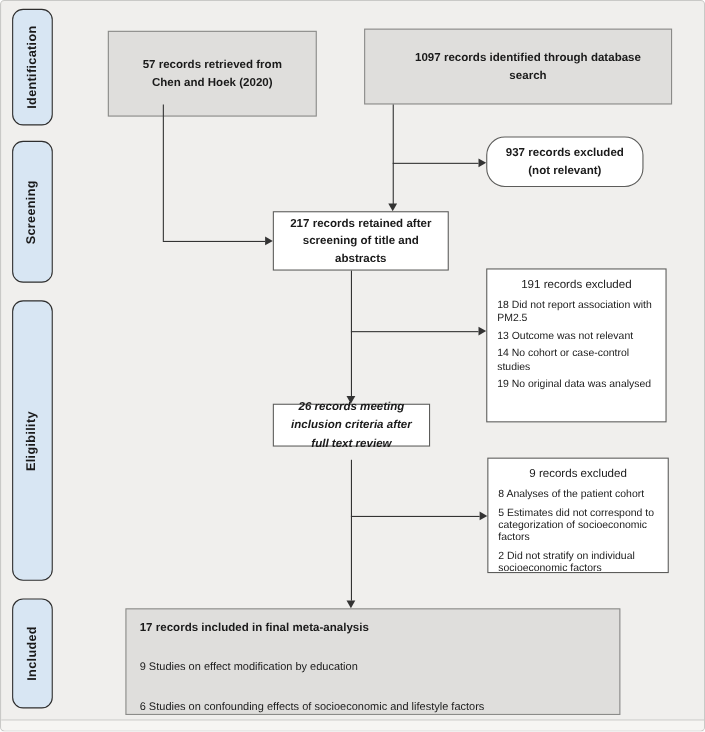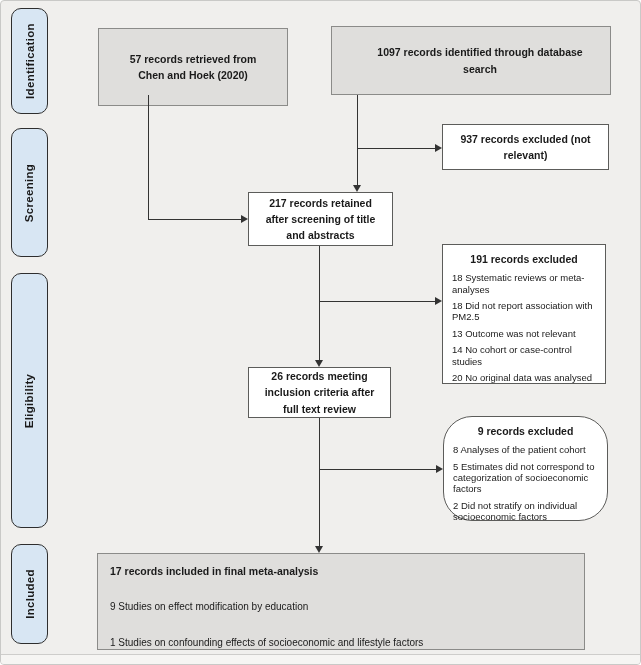--- a/index.html
+++ b/index.html
@@ -55,21 +55,21 @@
   .box.center {
     display: flex;
     align-items: center;
     justify-content: center;
     text-align: center;
     font-weight: bold;
     padding: 4px 14px;
   }
   .box.list { padding: 6px 9px; }
   .box.list .box-title {
-    font-weight: bold;
+    font-weight: normal;
     text-align: center;
     font-size: 10.5px;
     margin-bottom: 5px;
   }
   .box.list .item {
     font-size: 9.5px;
     line-height: 1.2;
     margin-bottom: 5px;
   }
   .box.final { padding: 9px 12px; }
@@ -117,45 +117,44 @@
   <div class="stage" style="left:10px; top:272px; height:255px;">
     <span>Eligibility</span>
   </div>
   <div class="stage" style="left:10px; top:543px; height:100px;">
     <span>Included</span>
   </div>
 
   <div class="box gray center" style="left:97px; top:27px; width:190px; height:78px; padding:4px 20px;">57 records retrieved from Chen and Hoek (2020)</div>
   <div class="box gray center" style="left:330px; top:25px; width:280px; height:69px;padding-left:32px;">1097 records identified through database search</div>
 
-  <div class="box white center" style="left:441px; top:123px; width:167px; height:46px;">937 records excluded (not relevant)</div>
-  <div class="box white center" style="left:247px; top:191px; width:145px; height:54px; padding:4px 10px;">217 records retained after screening of title and abstracts</div>
+  <div class="box white center" style="left:441px; top:123px; width:143px; height:46px;border-radius:17px;">937 records excluded (not relevant)</div>
+  <div class="box white center" style="left:247px; top:191px; width:160px; height:54px; padding:4px 10px;">217 records retained after screening of title and abstracts</div>
 
   <div class="box white list" style="left:441px; top:243px; width:164px; height:140px;">
     <div class="box-title">191 records excluded</div>
-    <div class="item">18 Systematic reviews or meta-analyses</div>
     <div class="item">18 Did not report association with PM2.5</div>
     <div class="item">13 Outcome was not relevant</div>
     <div class="item">14 No cohort or case-control studies</div>
-    <div class="item">20 No original data was analysed</div>
+    <div class="item">19 No original data was analysed</div>
   </div>
 
-  <div class="box white center" style="left:247px; top:366px; width:143px; height:51px; padding:0 8px;">26 records meeting inclusion criteria after full text review</div>
+  <div class="box white center" style="left:247px; top:366px; width:143px; height:39px; padding:0 8px;font-style:italic;">26 records meeting inclusion criteria after full text review</div>
 
-  <div class="box white list" style="left:442px; top:415px; width:165px; height:105px;border-radius:29px;">
+  <div class="box white list" style="left:442px; top:415px; width:165px; height:105px;">
     <div class="box-title">9 records excluded</div>
     <div class="item">8 Analyses of the patient cohort</div>
     <div class="item">5 Estimates did not correspond to categorization of socioeconomic factors</div>
     <div class="item">2 Did not stratify on individual socioeconomic factors</div>
   </div>
 
-  <div class="box gray final" style="left:96px; top:552px; width:488px; height:97px;">
+  <div class="box gray final" style="left:113px; top:552px; width:450px; height:97px;">
     <div class="box-title">17 records included in final meta-analysis</div>
     <div class="item">9 Studies on effect modification by education</div>
-    <div class="item">1 Studies on confounding effects of socioeconomic and lifestyle factors</div>
+    <div class="item">6 Studies on confounding effects of socioeconomic and lifestyle factors</div>
   </div>
 
   <div class="line-v" style="left:147px; top:94px; height:124px;"></div>
   <div class="line-h" style="left:147px; top:218px; width:93px;"></div>
   <div class="arrow-right" style="left:240px; top:214px;"></div>
 
   <div class="line-v" style="left:356px; top:94px; height:91px;"></div>
   <div class="arrow-down" style="left:352px; top:184px;"></div>
   <div class="line-h" style="left:356px; top:147px; width:78px;"></div>
   <div class="arrow-right" style="left:434px; top:143px;"></div>

